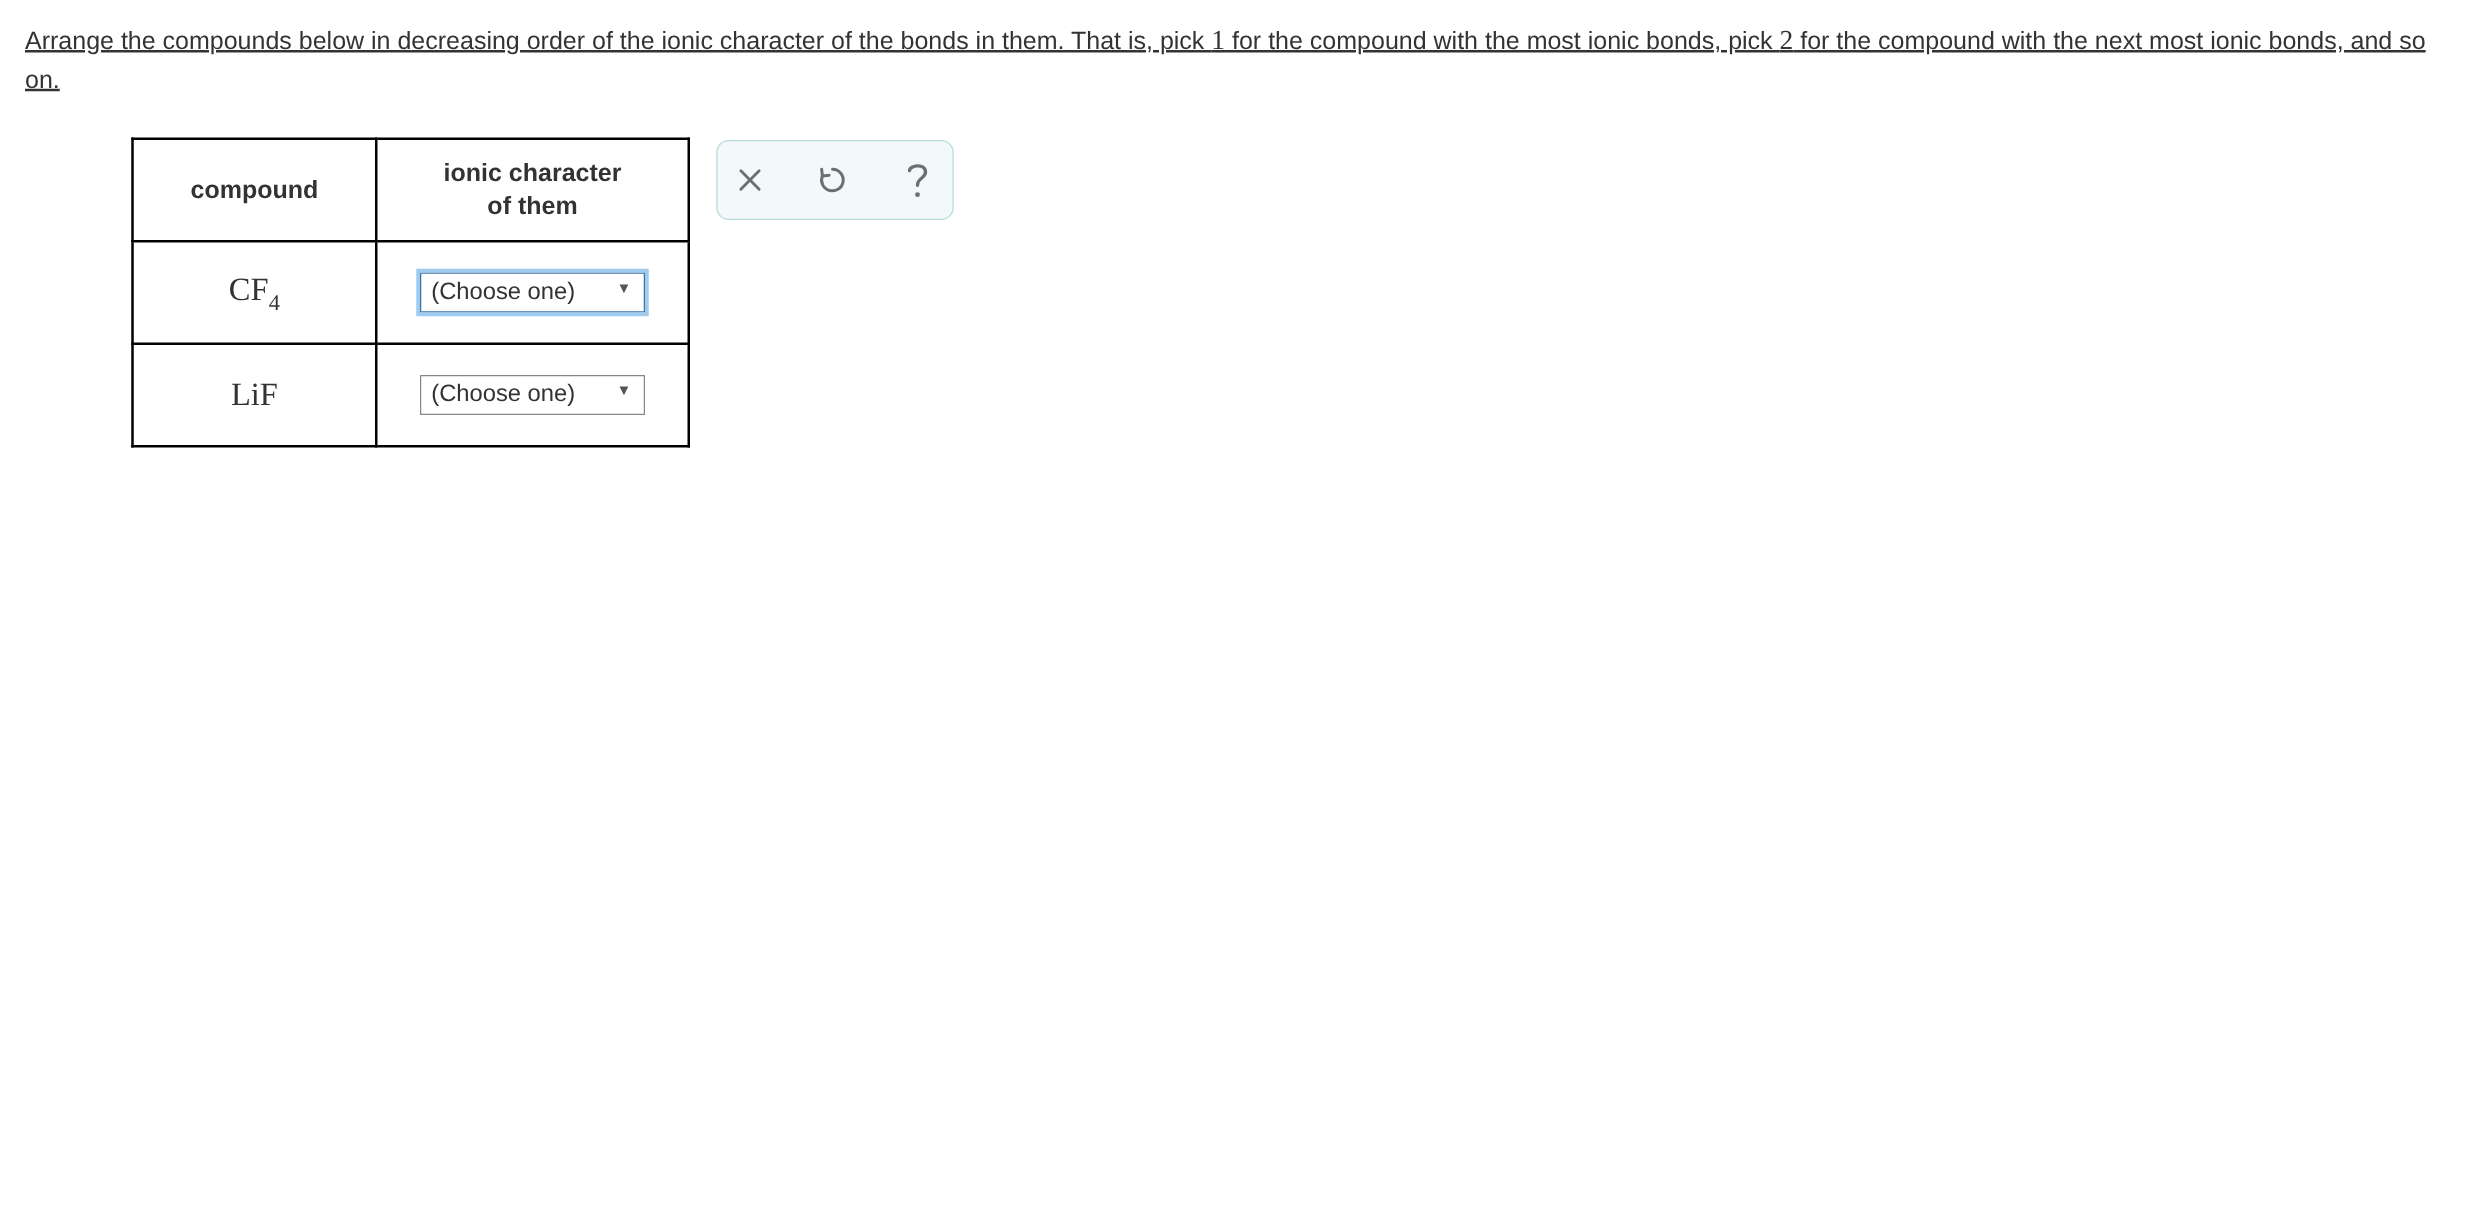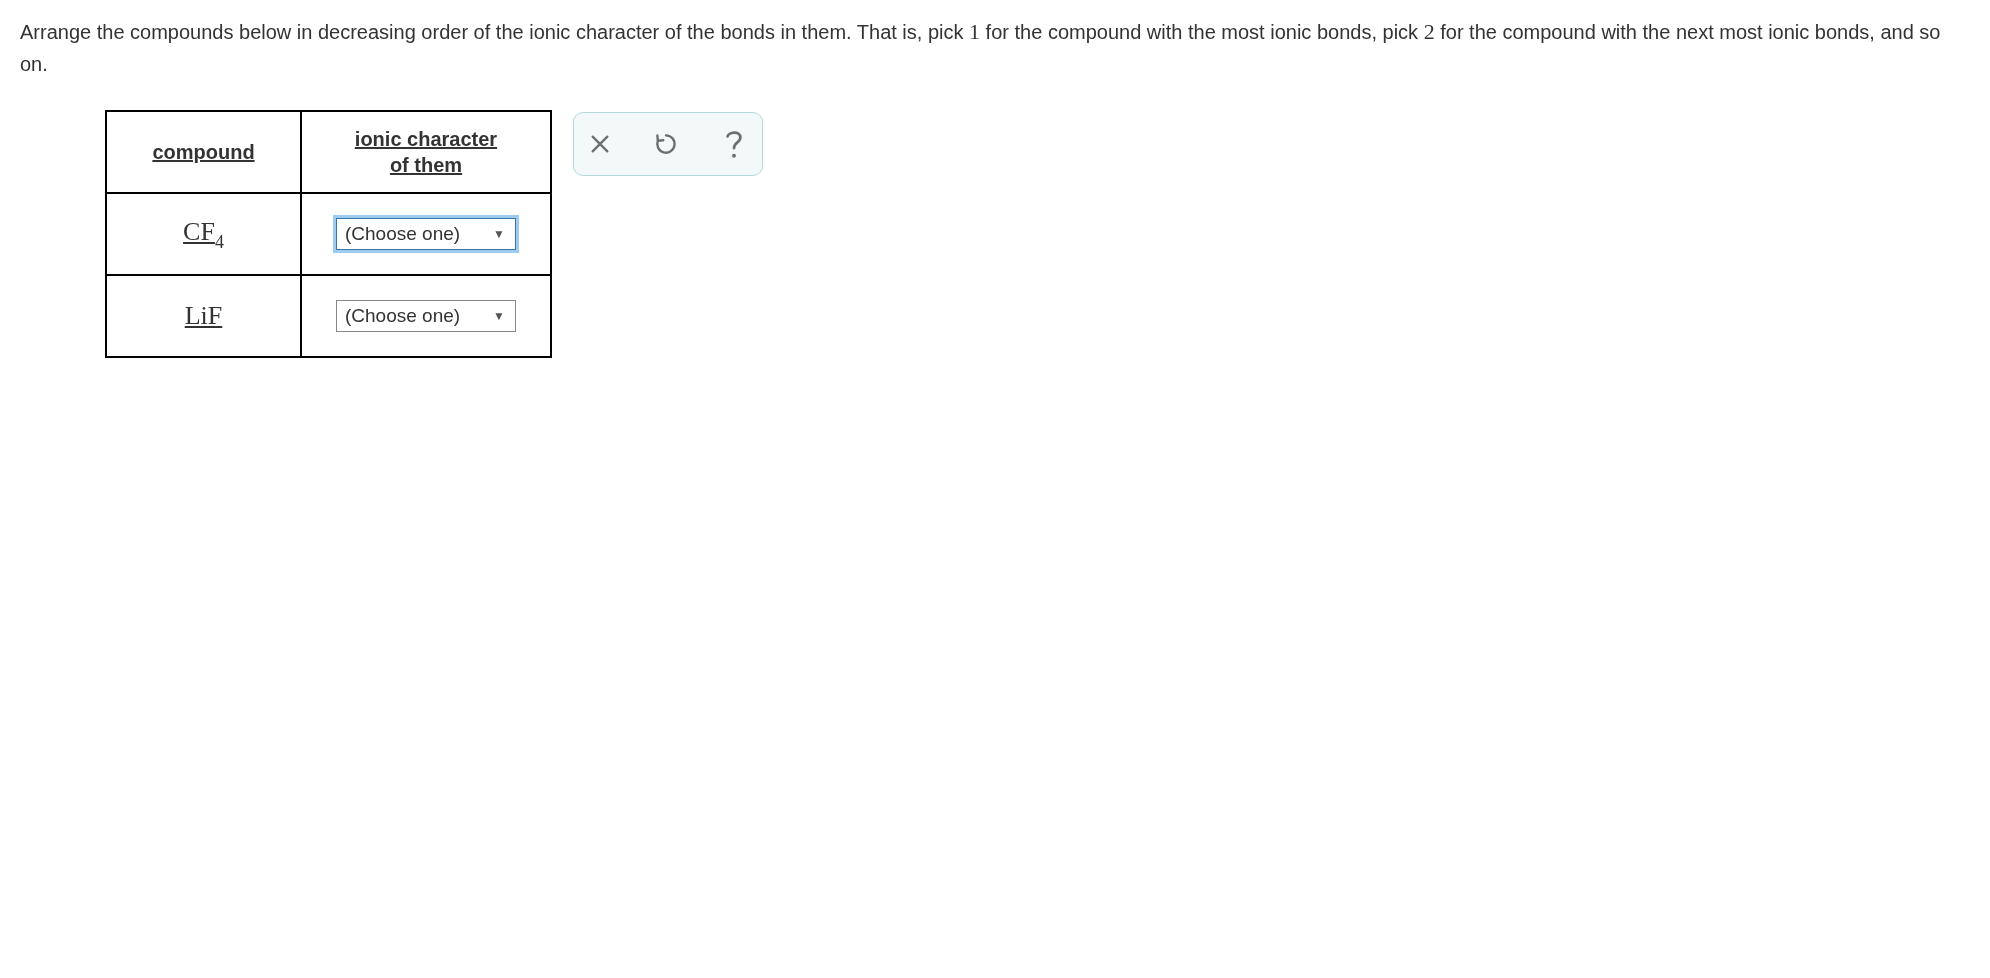--- a/index.html
+++ b/index.html
@@ -9,31 +9,31 @@
       font-family: Arial, Helvetica, sans-serif;
       font-size: 20px;
       color: #333;
       margin: 0;
       padding: 15px 20px;
       background: #fff;
     }
     .instructions {
       line-height: 1.55;
       margin-bottom: 30px;
+      text-decoration: underline;
     }
     .num {
       font-family: "Times New Roman", Times, serif;
       font-size: 22px;
     }
     .content-row {
       display: flex;
       align-items: flex-start;
       gap: 21px;
       padding-left: 85px;
-      text-decoration: underline;
     }
     table.compound-table {
       border-collapse: collapse;
     }
     table.compound-table th,
     table.compound-table td {
       border: 2px solid #000;
       text-align: center;
       vertical-align: middle;
     }
@@ -57,21 +57,21 @@
       font-size: 18px;
       vertical-align: sub;
       position: relative;
       top: 2px;
     }
     td.select-cell {
       min-width: 250px;
     }
     .select-wrap {
       display: inline-flex;
-      align-items: center;
+      align-items: flex-start;
       justify-content: space-between;
       border: 1px solid #888;
       padding: 4px 10px 4px 8px;
       font-size: 19px;
       color: #333;
       cursor: pointer;
       min-width: 180px;
       background: #fff;
     }
     .select-wrap.focused {

